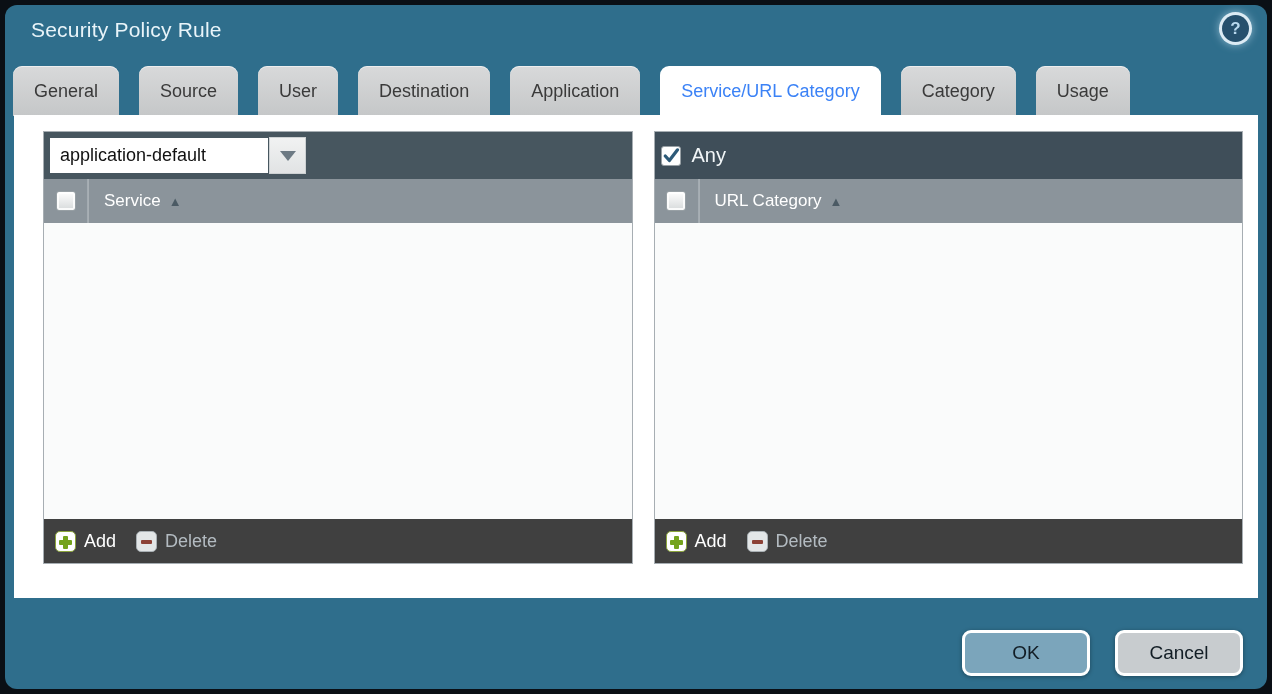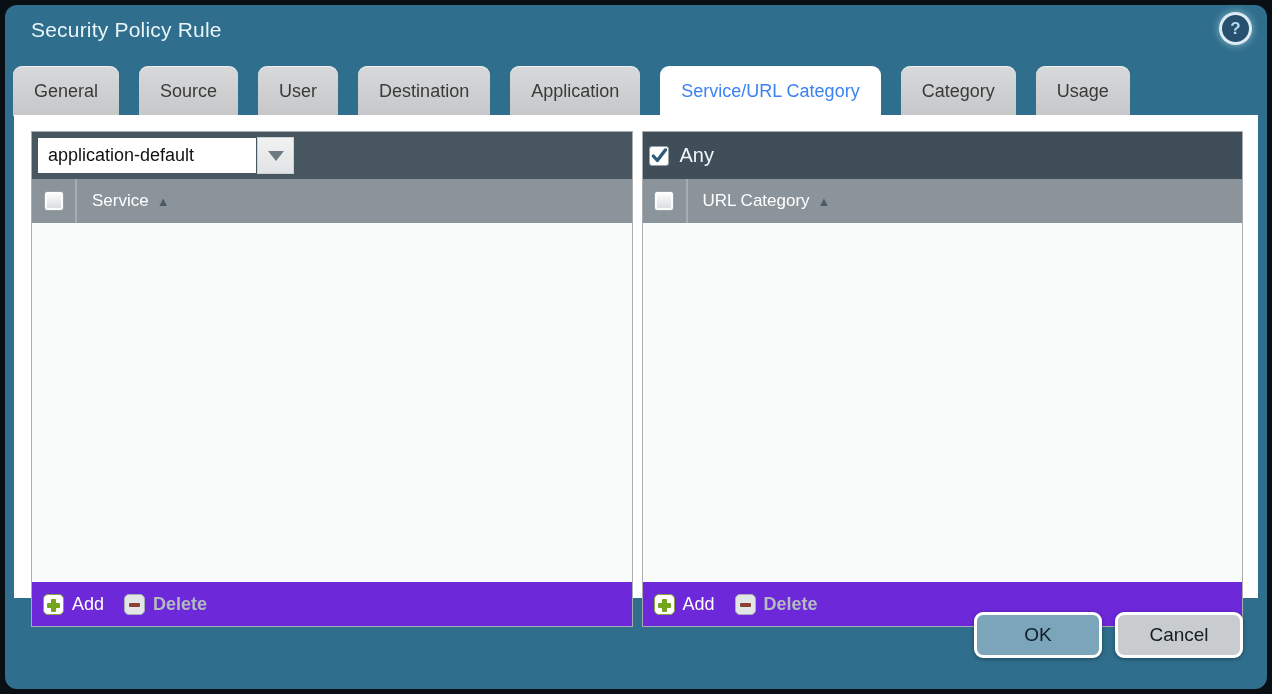--- a/index.html
+++ b/index.html
@@ -46,24 +46,25 @@
     box-shadow:none;
   }
   
   .content {
     position:absolute; left:9px; right:9px; top:110px;
     height:483px; background:#ffffff;
     display:flex; gap:9px;
     padding:16px 15px 0 17px;
   }
   .panel {
-    flex:1; height:496px;
+    flex:1; height:433px;
     border:1px solid #a7aeb3;
     display:flex; flex-direction:column;
     background:#fafbfb;
+    margin-left:12px;
   }
   .panel-toolbar {
     height:47px; flex:0 0 47px;
     display:flex; align-items:center; padding:0 6px;
   }
   .toolbar-left  { background:#47565f; }
   .toolbar-right { background:#3f4e59; }
   .select-wrap { display:flex; align-items:center; }
   .select-input {
     width:218px; height:35px; background:#ffffff;
@@ -104,50 +105,50 @@
     border-right:1px solid #a4acb2;
     box-shadow:1px 0 0 rgba(255,255,255,.25);
   }
   .col-label {
     color:#ffffff; font-size:17px; margin-left:16px;
     display:flex; align-items:center; gap:8px;
   }
   .sort-asc { font-size:13px; color:#4b5a64; }
   .grid-body { flex:1; background:#fafbfb; }
   .grid-footer {
-    height:44px; flex:0 0 44px; background:#6d28d9;
+    height:44px; flex:0 0 44px; background:#404040;
     display:flex; align-items:center; padding:0 11px; gap:20px;
   }
   .footer-btn {
     display:flex; align-items:center; gap:8px;
     font-size:18px; color:#ffffff; cursor:pointer;
   }
-  .footer-btn.disabled { color:#b3bbc1; cursor:default;font-weight:bold; }
+  .footer-btn.disabled { color:#b3bbc1; cursor:default; }
   .icon-sq {
     width:21px; height:21px; border-radius:5px; position:relative;
     border:1px solid #a9b0b4;
   }
   .icon-add { background:#ffffff; border-color:#8ba43c; }
   .icon-add::before {
     content:''; position:absolute; left:3px; top:8px;
     width:13px; height:5px; background:#74a31c; border-radius:1px;
   }
   .icon-add::after {
     content:''; position:absolute; left:7px; top:4px;
     width:5px; height:13px; background:#74a31c; border-radius:1px;
   }
   .icon-del { background:#e3e6e7; }
   .icon-del::before {
     content:''; position:absolute; left:4px; top:8px;
     width:11px; height:4px; background:#8c4136; border-radius:1px;
   }
   
   .btn-row {
-    position:absolute; right:24px; bottom:31px;
-    display:flex; gap:13px;margin-top:12px;
+    position:absolute; right:24px; bottom:13px;
+    display:flex; gap:25px;margin-top:12px;
   }
   .btn {
     min-width:128px; height:46px; border-radius:9px;
     border:3px solid #ffffff;
     font-family:"Liberation Sans",sans-serif;
     font-size:19px; color:#121d25;
     display:flex; align-items:center; justify-content:center;
     cursor:pointer; box-shadow:0 1px 4px rgba(0,0,0,.35);
   }
   .btn-ok { background:#7ba5bb; }

